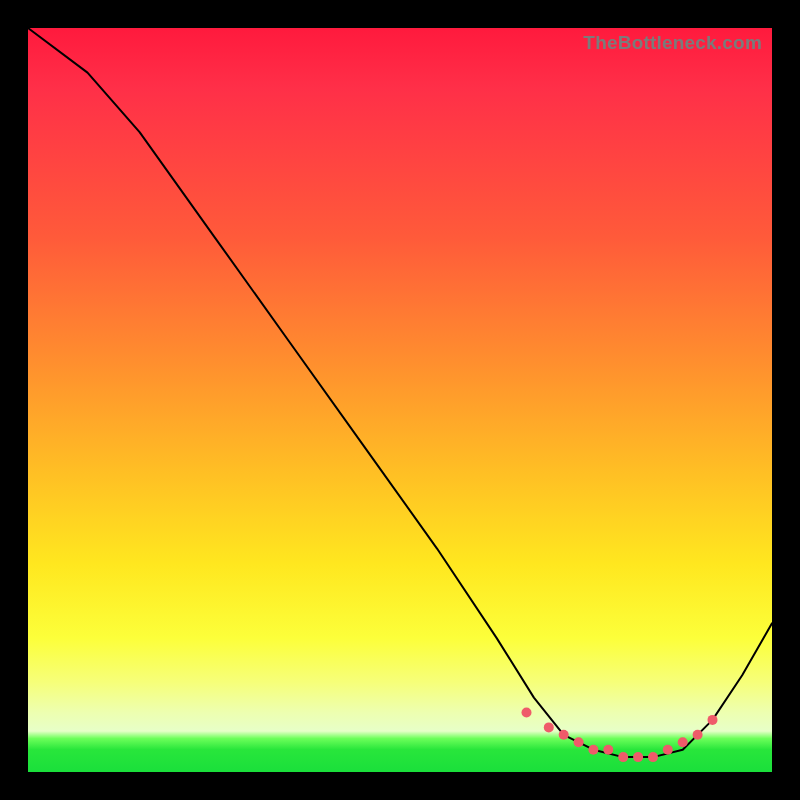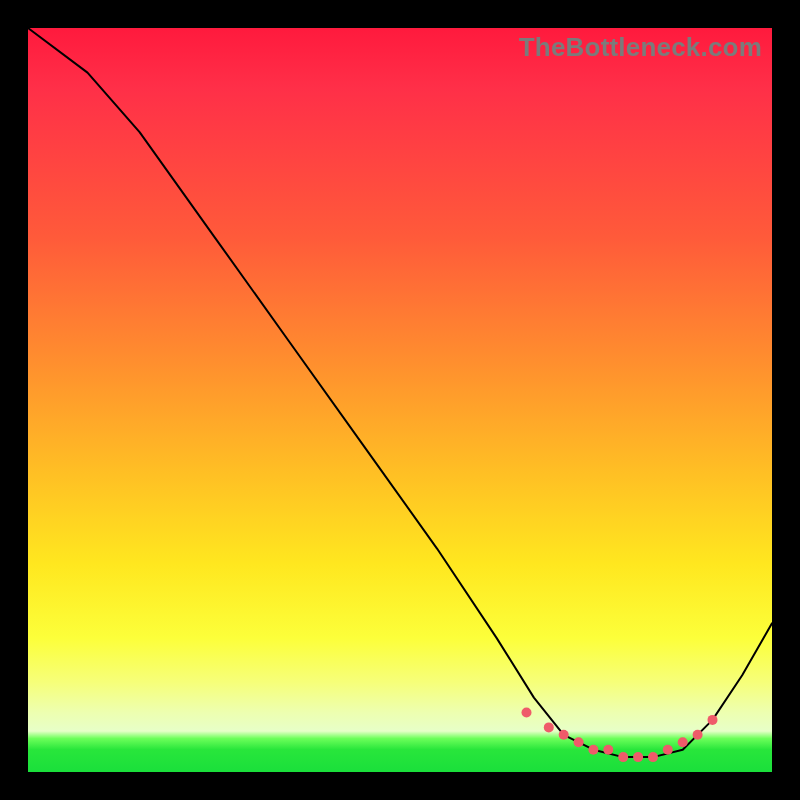--- a/index.html
+++ b/index.html
@@ -38,21 +38,21 @@
       #e7ffc8 94.5%,
       #6cff5a 95.5%,
       #28e63b 97%,
       #1adf3b 100%
     );
   }
   .watermark {
     position: absolute;
     top: 4px;
     right: 10px;
-    font-size: 26px;
+    font-size: 19px;
     font-weight: 600;
     color: #7b7b7b;
     letter-spacing: 0.2px;
     user-select: none;
   }
   svg.curve {
     position: absolute;
     left: 0;
     top: 0;
     width: 744px;

